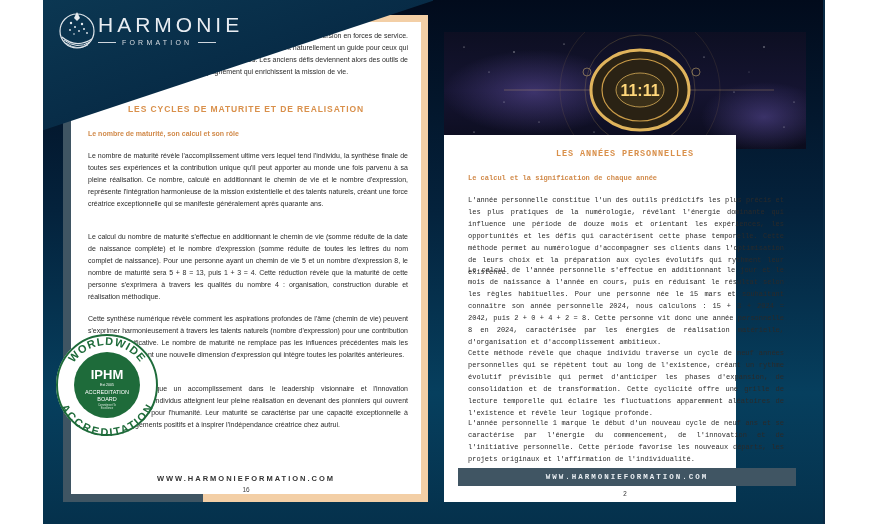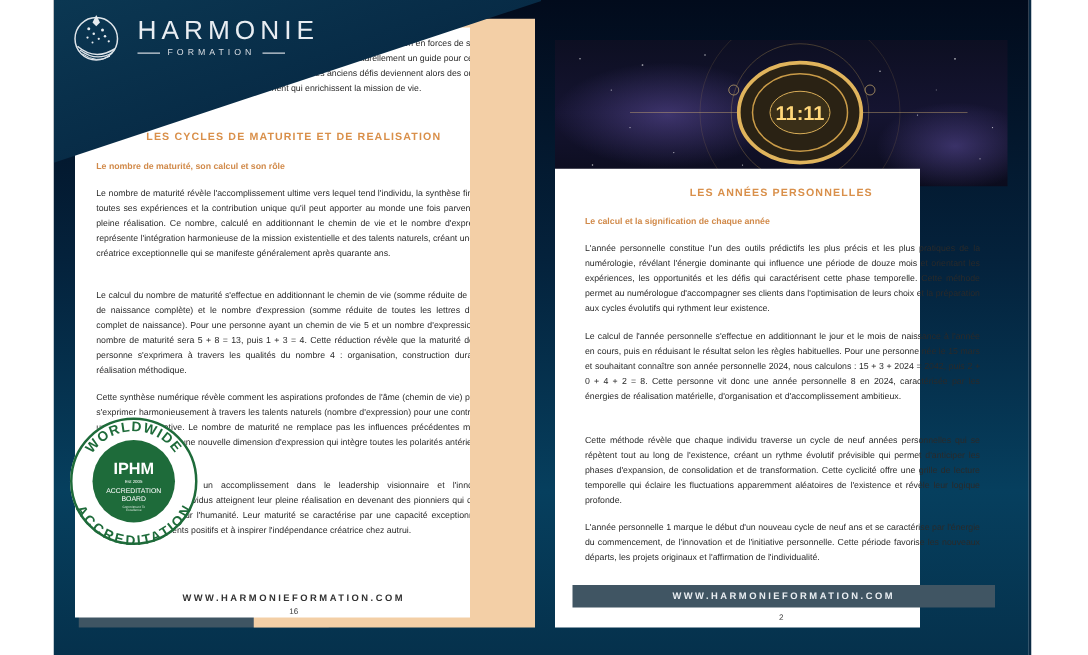--- a/index.html
+++ b/index.html
@@ -15,21 +15,21 @@
   
   .lp-slate {
     position: absolute; left: 63px; top: 115px; width: 200px; height: 387px;
     background: #3f5563;
   }
   .lp-peach {
     position: absolute; left: 203px; top: 15px; width: 225px; height: 487px;
     background: #f3cfa6;
   }
   .lp-page {
-    position: absolute; left: 60px; top: 22px; width: 316px; height: 472px;
+    position: absolute; left: 71px; top: 22px; width: 350px; height: 472px;
     background: #ffffff; overflow: hidden;
   }
 
   .diag {
     position: absolute; left: 43px; top: 0; width: 390px; height: 140px;
     background: linear-gradient(160deg, #0b3752 0%, #072a45 55%, #051d33 100%);
     clip-path: polygon(0 0, 100% 0, 100% 0.5%, 0 93%);
     z-index: 3;
   }
 
@@ -43,33 +43,34 @@
     font-size: 7.5px; letter-spacing: 2px; color: #333; font-weight: bold;
   }
   .lp-footer-page {
     position: absolute; left: 0; width: 350px; top: 464px; text-align: center;
     font-size: 6.5px; color: #444;
   }
 
   
   .logo { position: absolute; left: 56px; top: 9px; z-index: 5; display: flex; align-items: center; }
   .logo-mark { width: 42px; height: 42px; }
-  .logo-text { margin-left: 12px; color: #e9edf2; }
+  .logo-text { color: #e9edf2; }
   .logo-title { font-size: 21px; letter-spacing: 4px; font-weight: normal; line-height: 22px; }
   .logo-sub { display: flex; align-items: center; margin-top: 3px; }
   .logo-sub .line { width: 18px; height: 1px; background: #cfd6dd; }
   .logo-sub span.t { font-size: 7px; letter-spacing: 3.2px; margin: 0 6px; color: #d8dde3; }
 
   
   .badge { position: absolute; left: 55px; top: 333px; width: 104px; height: 104px; z-index: 6; }
 
   
   .rp-page {
     position: absolute; left: 444px; top: 135px; width: 292px; height: 367px;
     background: #ffffff;
+    font-family: Liberation Mono, monospace;
   }
   .rp-banner {
     position: absolute; left: 444px; top: 32px; width: 362px; height: 117px;
     background:
       radial-gradient(ellipse 45px 40px at 196px 56px, rgba(255,210,110,0.55), rgba(0,0,0,0) 70%),
       radial-gradient(ellipse 130px 60px at 90px 60px, rgba(110,90,180,0.45), rgba(0,0,0,0) 70%),
       radial-gradient(ellipse 90px 50px at 320px 85px, rgba(120,100,200,0.4), rgba(0,0,0,0) 70%),
       linear-gradient(180deg, #0d0f22 0%, #151431 50%, #0b0c1d 100%);
     overflow: hidden;
   }

